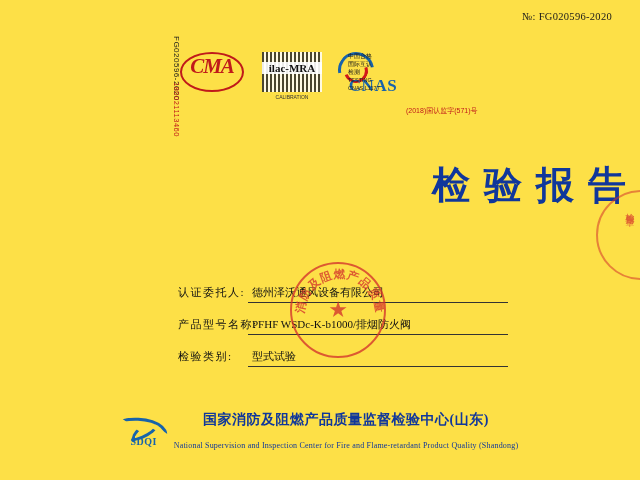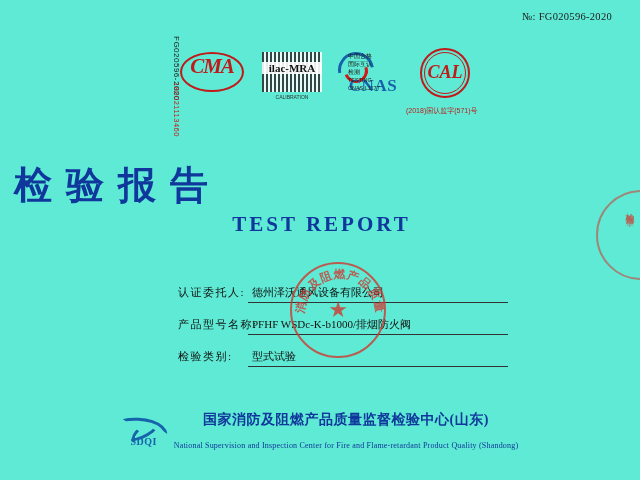--- a/index.html
+++ b/index.html
@@ -10,21 +10,21 @@
   body {
     width: 640px;
     height: 480px;
     overflow: hidden;
     font-family: "Liberation Sans", sans-serif;
   }
   .page {
     position: relative;
     width: 640px;
     height: 480px;
-    background: #5eead4;
+    background: #fde047;
     box-sizing: border-box;
   }
 
   
   .serial {
     position: absolute;
     top: 11px;
     right: 28px;
     font-family: "Liberation Serif", serif;
     font-size: 10.5px;
@@ -228,21 +228,21 @@
     color: #c01a1a;
     white-space: nowrap;
   }
 
   
   .title-cn {
     position: absolute;
     top: 160px;
     left: 0;
     width: 640px;
-    text-align: left;
+    text-align: right;
     font-family: "Liberation Serif", serif;
     font-weight: bold;
     font-size: 38px;
     letter-spacing: 14px;
     color: #10379b;
     text-indent: 14px;
   }
   .title-en {
     position: absolute;
     top: 212px;
@@ -467,31 +467,25 @@
     </div>
 
     <div class="cnas-text">
       <div>中国合格</div>
       <div>国际互认</div>
       <div>检测</div>
       <div class="en">TESTING</div>
       <div class="en">CNAS L1177</div>
     </div>
 
-    <div class="cal">
-      <div class="ring"></div>
-      <div class="ring2"></div>
-      <div class="txt">CAL</div>
-    </div>
     <div class="cal-cert">(2018)国认监字(571)号</div>
 
   </div>
 
   <div class="title-cn">检验报告</div>
-  <div class="title-en">TEST REPORT</div>
 
   <div class="fields">
 
     <div class="field-row">
       <span class="field-label">认证委托人:</span>
       <span class="field-value">德州泽沃通风设备有限公司</span>
       <span class="field-line"></span>
     </div>
 
     <div class="field-row">

